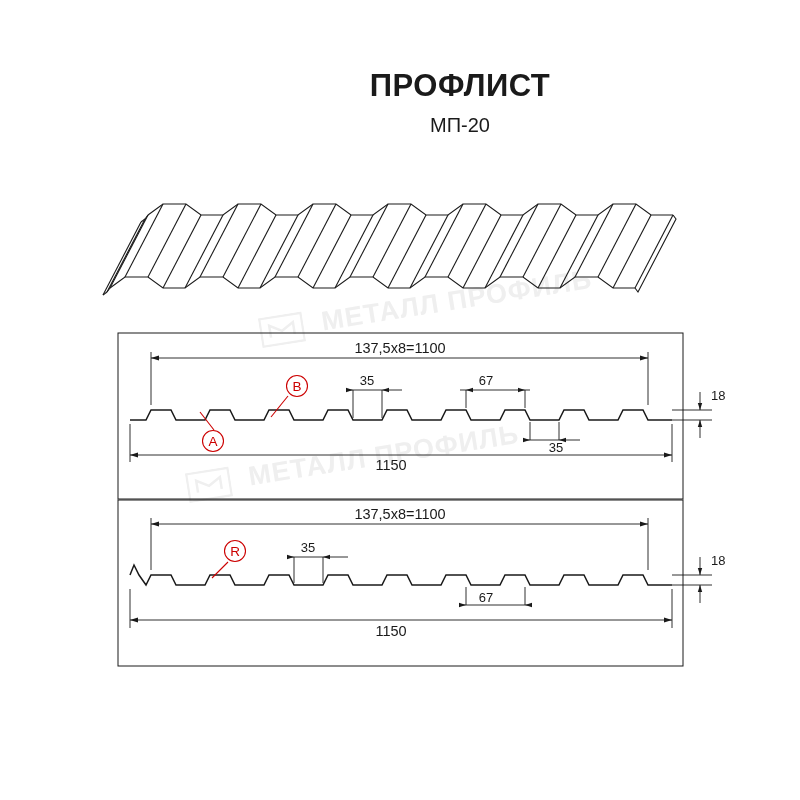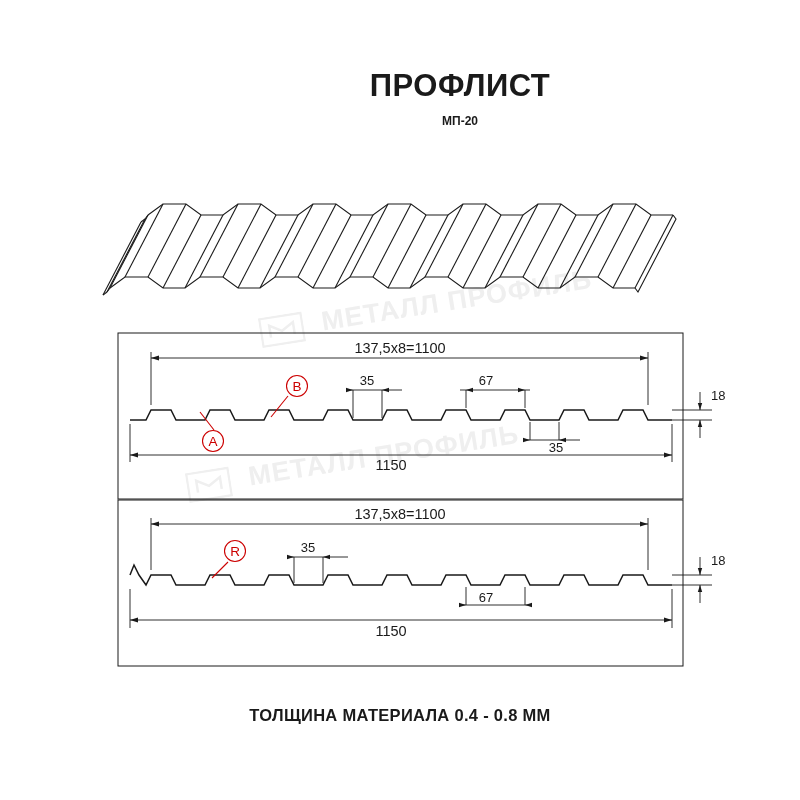--- a/index.html
+++ b/index.html
@@ -32,22 +32,22 @@
     letter-spacing: 0.5px;
     color: #1a1a1a;
     padding-left: 120px;
   }
   .subtitle {
     position: absolute;
     left: 0;
     right: 0;
     top: 114px;
     text-align: center;
-    font-size: 12px;
-    font-weight: bold;
+    font-size: 20px;
+    font-weight: normal;
     color: #1a1a1a;
     padding-left: 120px;
   }
   .footer-note {
     position: absolute;
     left: 0;
     right: 0;
     top: 706px;
     text-align: center;
     font-size: 16.5px;
@@ -333,14 +333,13 @@
     </g>
     <text class="lbl-big" x="391" y="636" text-anchor="middle">1150</text>
 
     <g stroke="#cc0000" stroke-width="1.1" fill="none">
       <line x1="212" y1="578" x2="228" y2="562"></line>
       <circle cx="235" cy="551" r="10.5"></circle>
     </g>
     <text class="mark-letter" x="235" y="556" text-anchor="middle">R</text>
   </svg>
 
-  <div class="footer-note">ТОЛЩИНА МАТЕРИАЛА 0.4 - 0.8 ММ</div>
 </div>
 
 </body></html>

